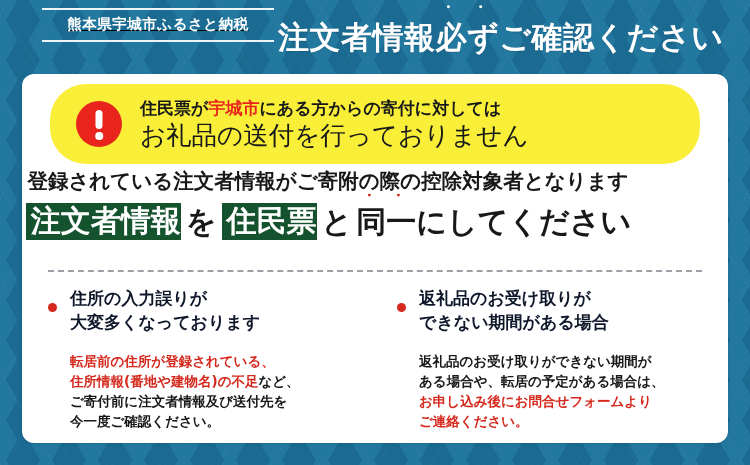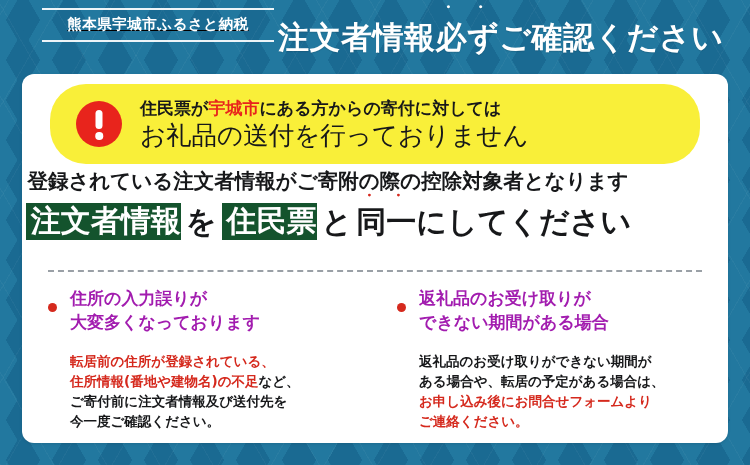--- a/index.html
+++ b/index.html
@@ -196,21 +196,21 @@
   }
   .col:first-child{padding-left:48px;padding-right:8px;}
   .col:last-child{padding-left:42px;padding-right:10px;}
   .bullet{
     position:absolute;left:26px;top:17px;
     width:9px;height:9px;border-radius:50%;
     background:#d5291d;
   }
   .col:last-child .bullet{left:20px;}
   .col-title{
-    font-size:17px;font-weight:bold;color:#a21caf;
+    font-size:17px;font-weight:bold;color:#0f172a;
     line-height:1.42;letter-spacing:0px;
   }
   .col-body{
     margin-top:18px;
     font-size:13.5px;font-weight:bold;color:#17181a;
     line-height:1.48;letter-spacing:0px;
   }
   .col-body .red{color:#d5291d;}
 </style>
 </head>

